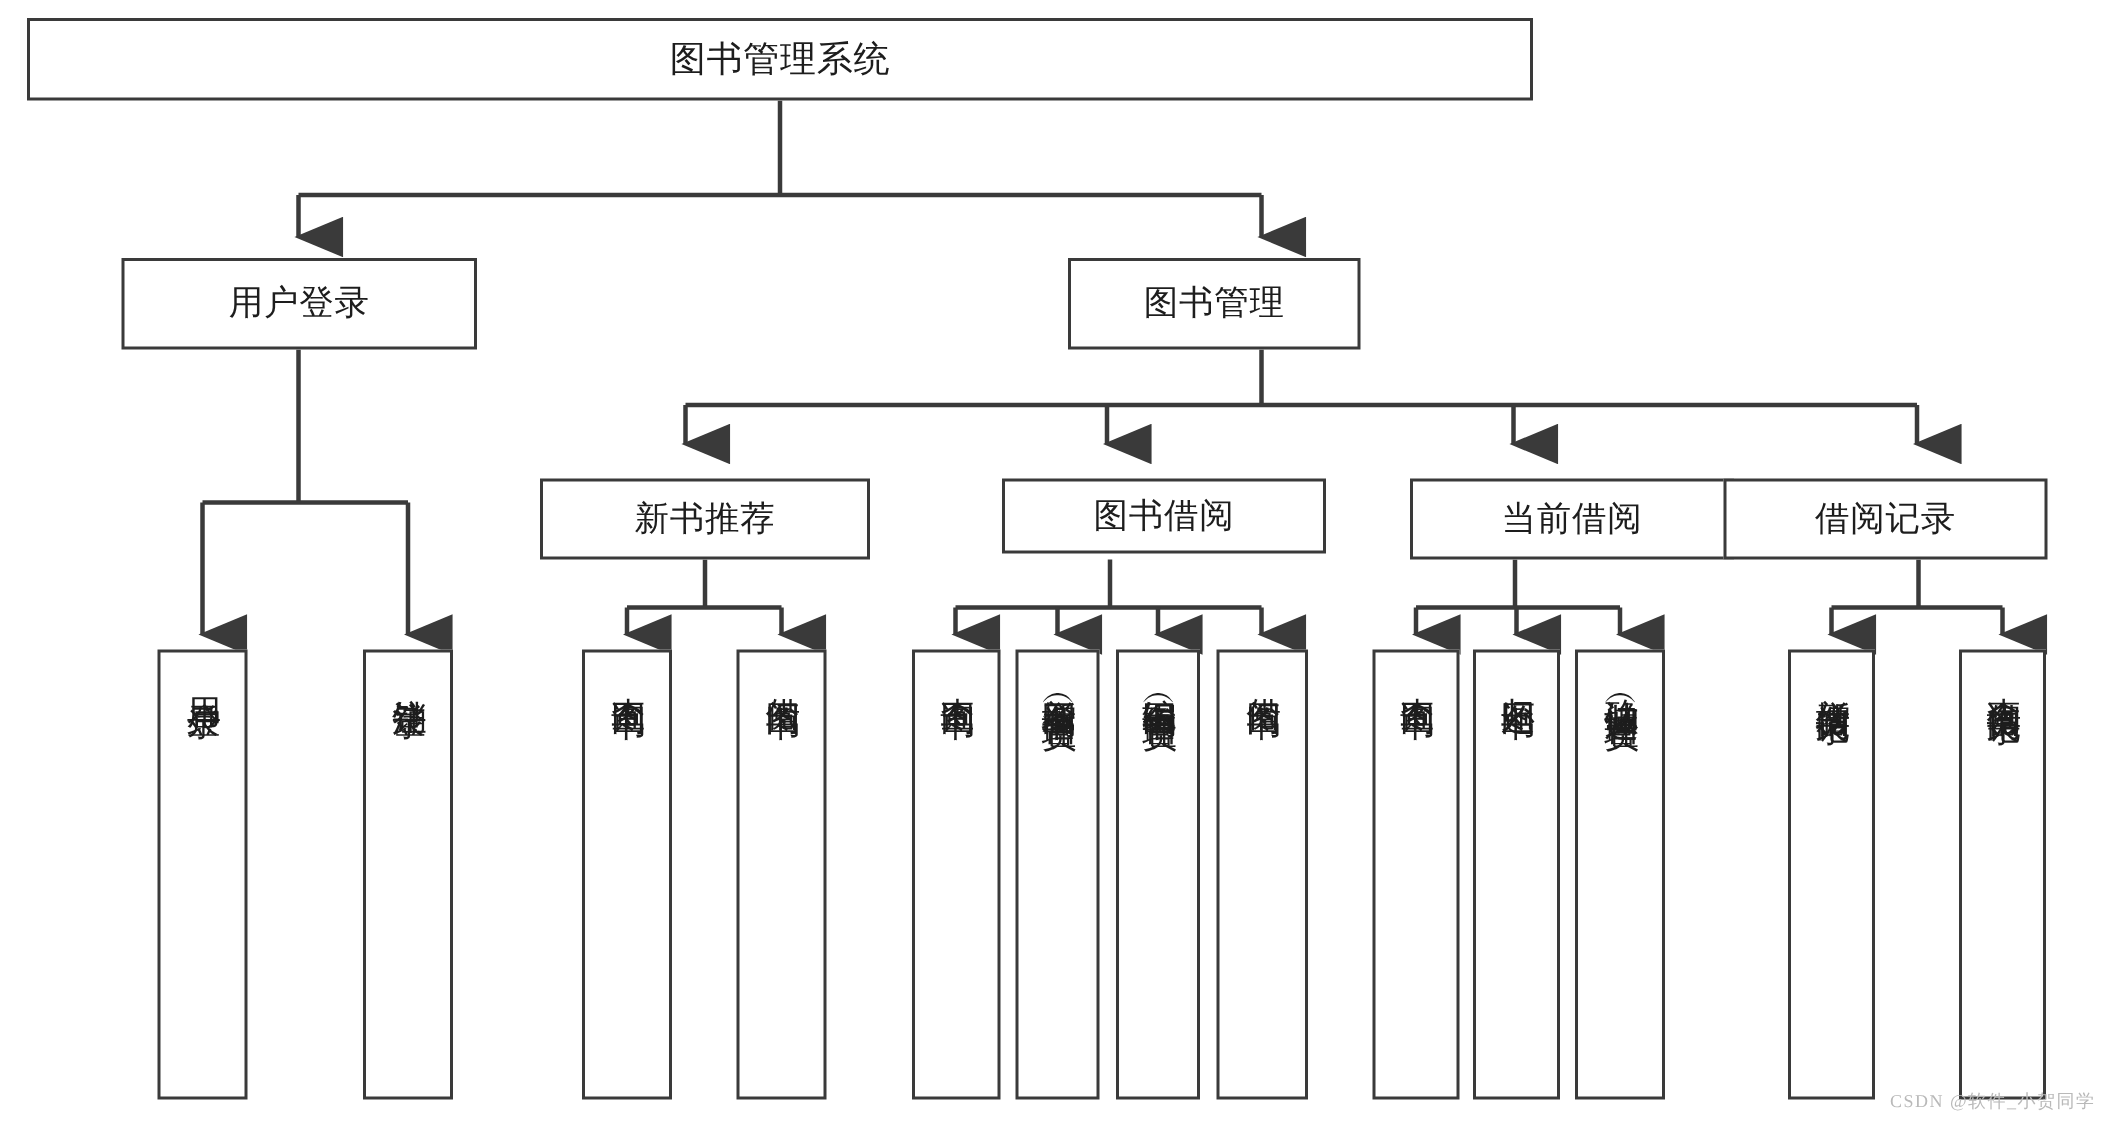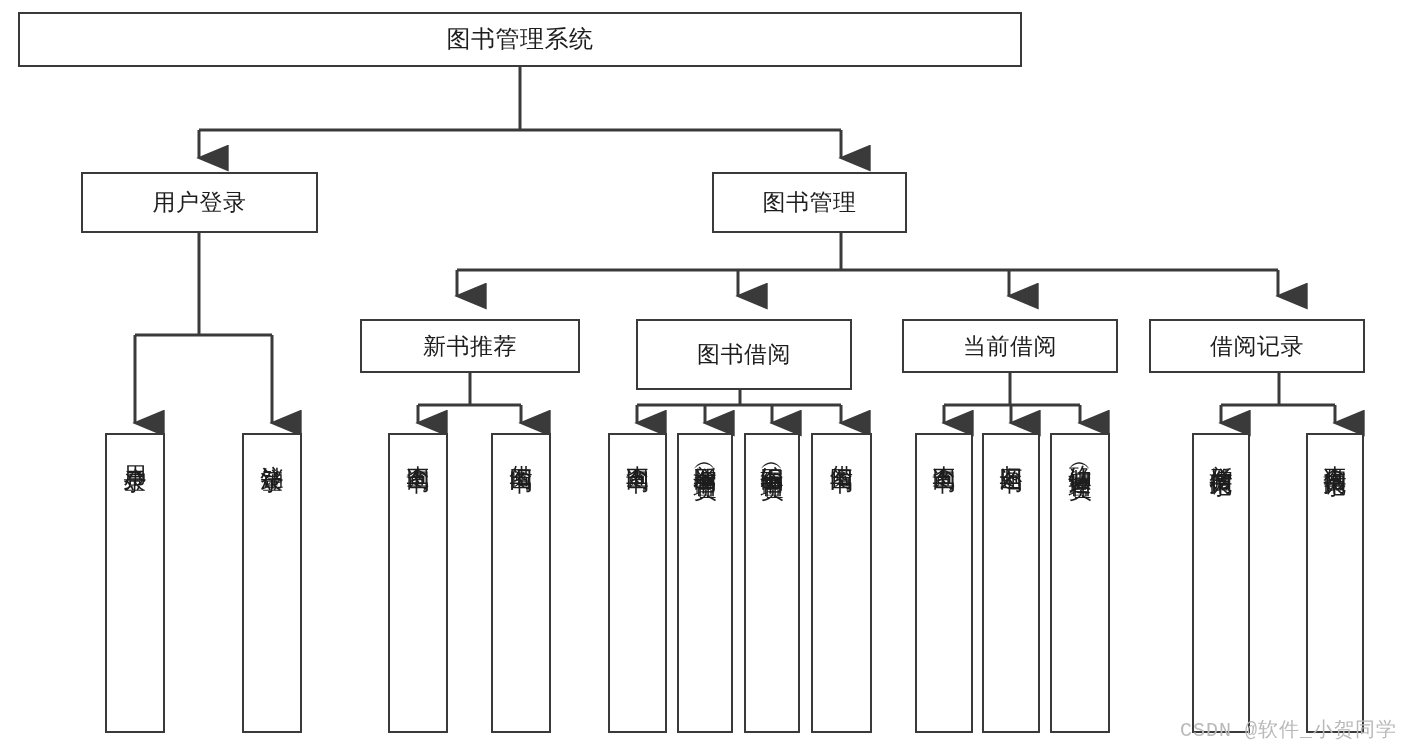--- a/index.html
+++ b/index.html
@@ -58,25 +58,25 @@
     text-orientation: upright;
     font-size: 23px;
     letter-spacing: 2px;
     line-height: 1;
     white-space: nowrap;
   }
   .watermark {
     position: absolute;
     right: 8px;
     bottom: 4px;
-    font-size: 20px;
+    font-size: 12px;
     color: #b9b9b9;
     letter-spacing: 1px;
     white-space: nowrap;
-    font-family: Liberation Mono, monospace;
+    font-family: Liberation Serif, serif;
   }
 </style>
 </head>
 <body>
 
 <div id="canvas">
 
   <svg class="wires" viewBox="0 0 1405 747">
     <defs>
       <marker id="arrow" viewBox="0 0 10 12" refX="5" refY="11" markerWidth="9" markerHeight="11" orient="auto-start-reverse">
@@ -137,25 +137,25 @@
   </div>
 
   <div class="node horiz" style="left:712px; top:172px; width:195px; height:61px;">
     <span class="label">图书管理</span>
   </div>
 
   <div class="node horiz" style="left:360px; top:319px; width:220px; height:54px;">
     <span class="label">新书推荐</span>
   </div>
 
-  <div class="node horiz" style="left:636px; top:319px; width:216px; height:71px;">
+  <div class="node horiz" style="left:668px; top:319px; width:216px; height:50px;">
     <span class="label">图书借阅</span>
   </div>
 
-  <div class="node horiz" style="left:902px; top:319px; width:216px; height:54px;">
+  <div class="node horiz" style="left:940px; top:319px; width:216px; height:54px;">
     <span class="label">当前借阅</span>
   </div>
 
   <div class="node horiz" style="left:1149px; top:319px; width:216px; height:54px;">
     <span class="label">借阅记录</span>
   </div>
 
   <div class="node vert" style="left:105px; top:433px; width:60px; height:300px;">
     <span class="label">用户登录</span>
   </div>

